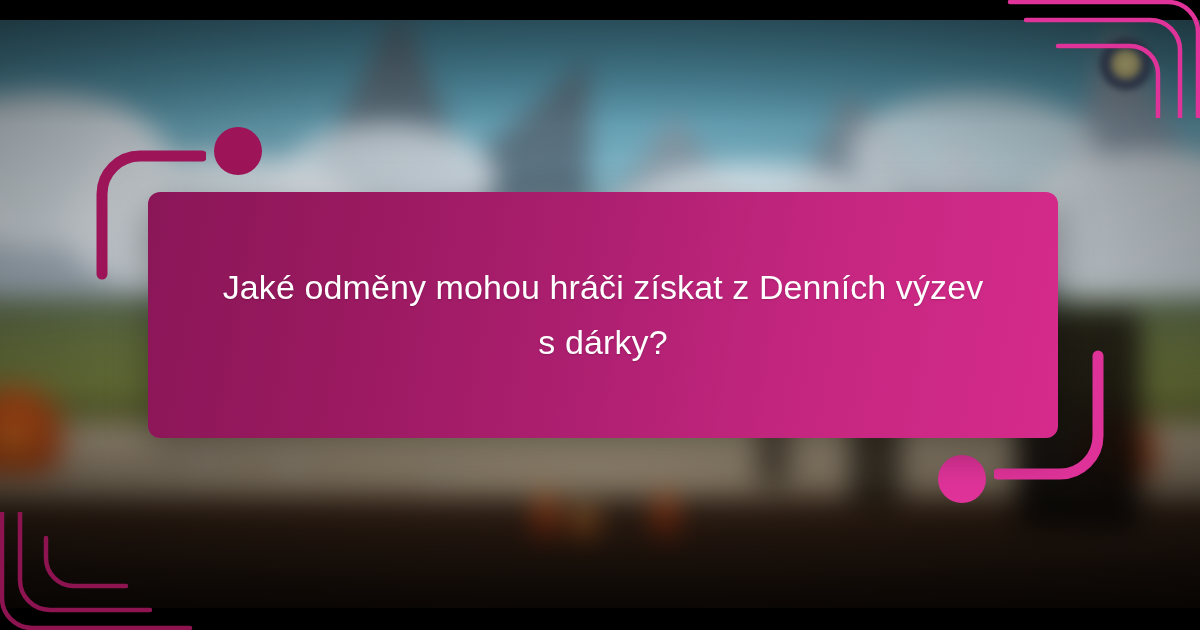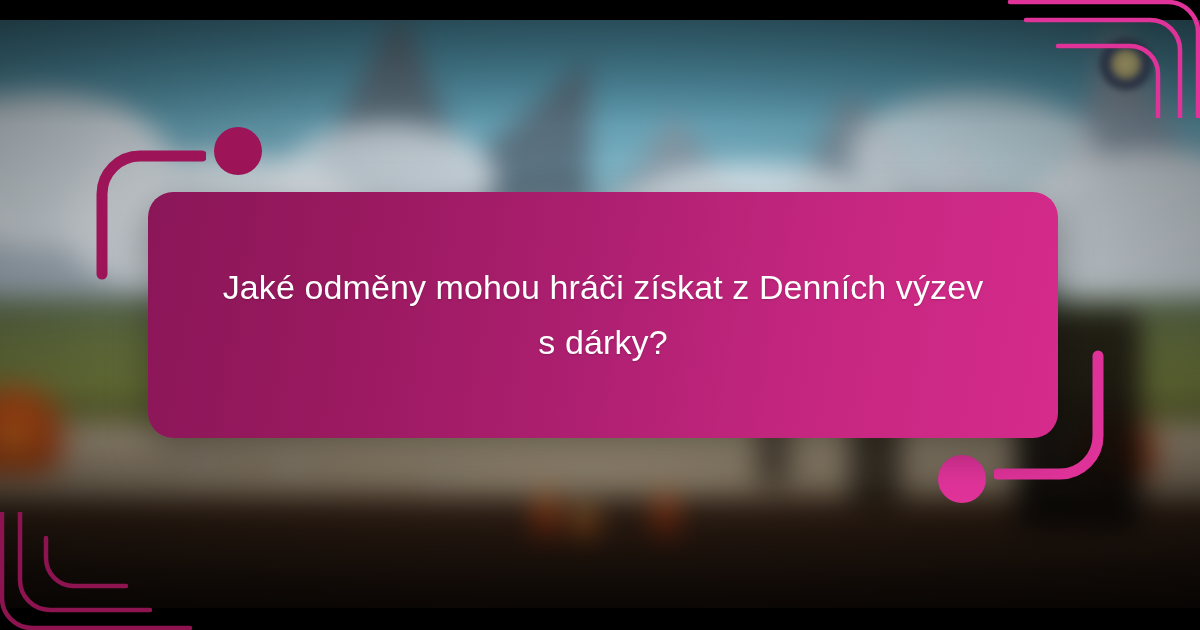--- a/index.html
+++ b/index.html
@@ -148,21 +148,21 @@
     position:absolute; z-index:8; border-radius:50%;
   }
   .dot-left  { left:214px; top:127px;  width:48px; height:48px; background:#9e1458; }
   .dot-right { right:214px; bottom:127px; width:48px; height:48px; background:#e0339a; }
 
   
   .card {
     position:absolute;
     left:148px; top:192px;
     width:910px; height:246px;
-    border-radius:25px;
+    border-radius:12px;
     background: linear-gradient(100deg, #8a1658 0%, #99195f 22%, #ad1f70 48%, #c4267f 72%, #d62b8c 100%);
     box-shadow: 0 14px 40px rgba(0,0,0,.35);
     z-index: 9;
     display: flex;
     align-items: center;
     justify-content: center;
     box-sizing: border-box;
     padding: 18px 64px;
   }
   .card-question {

